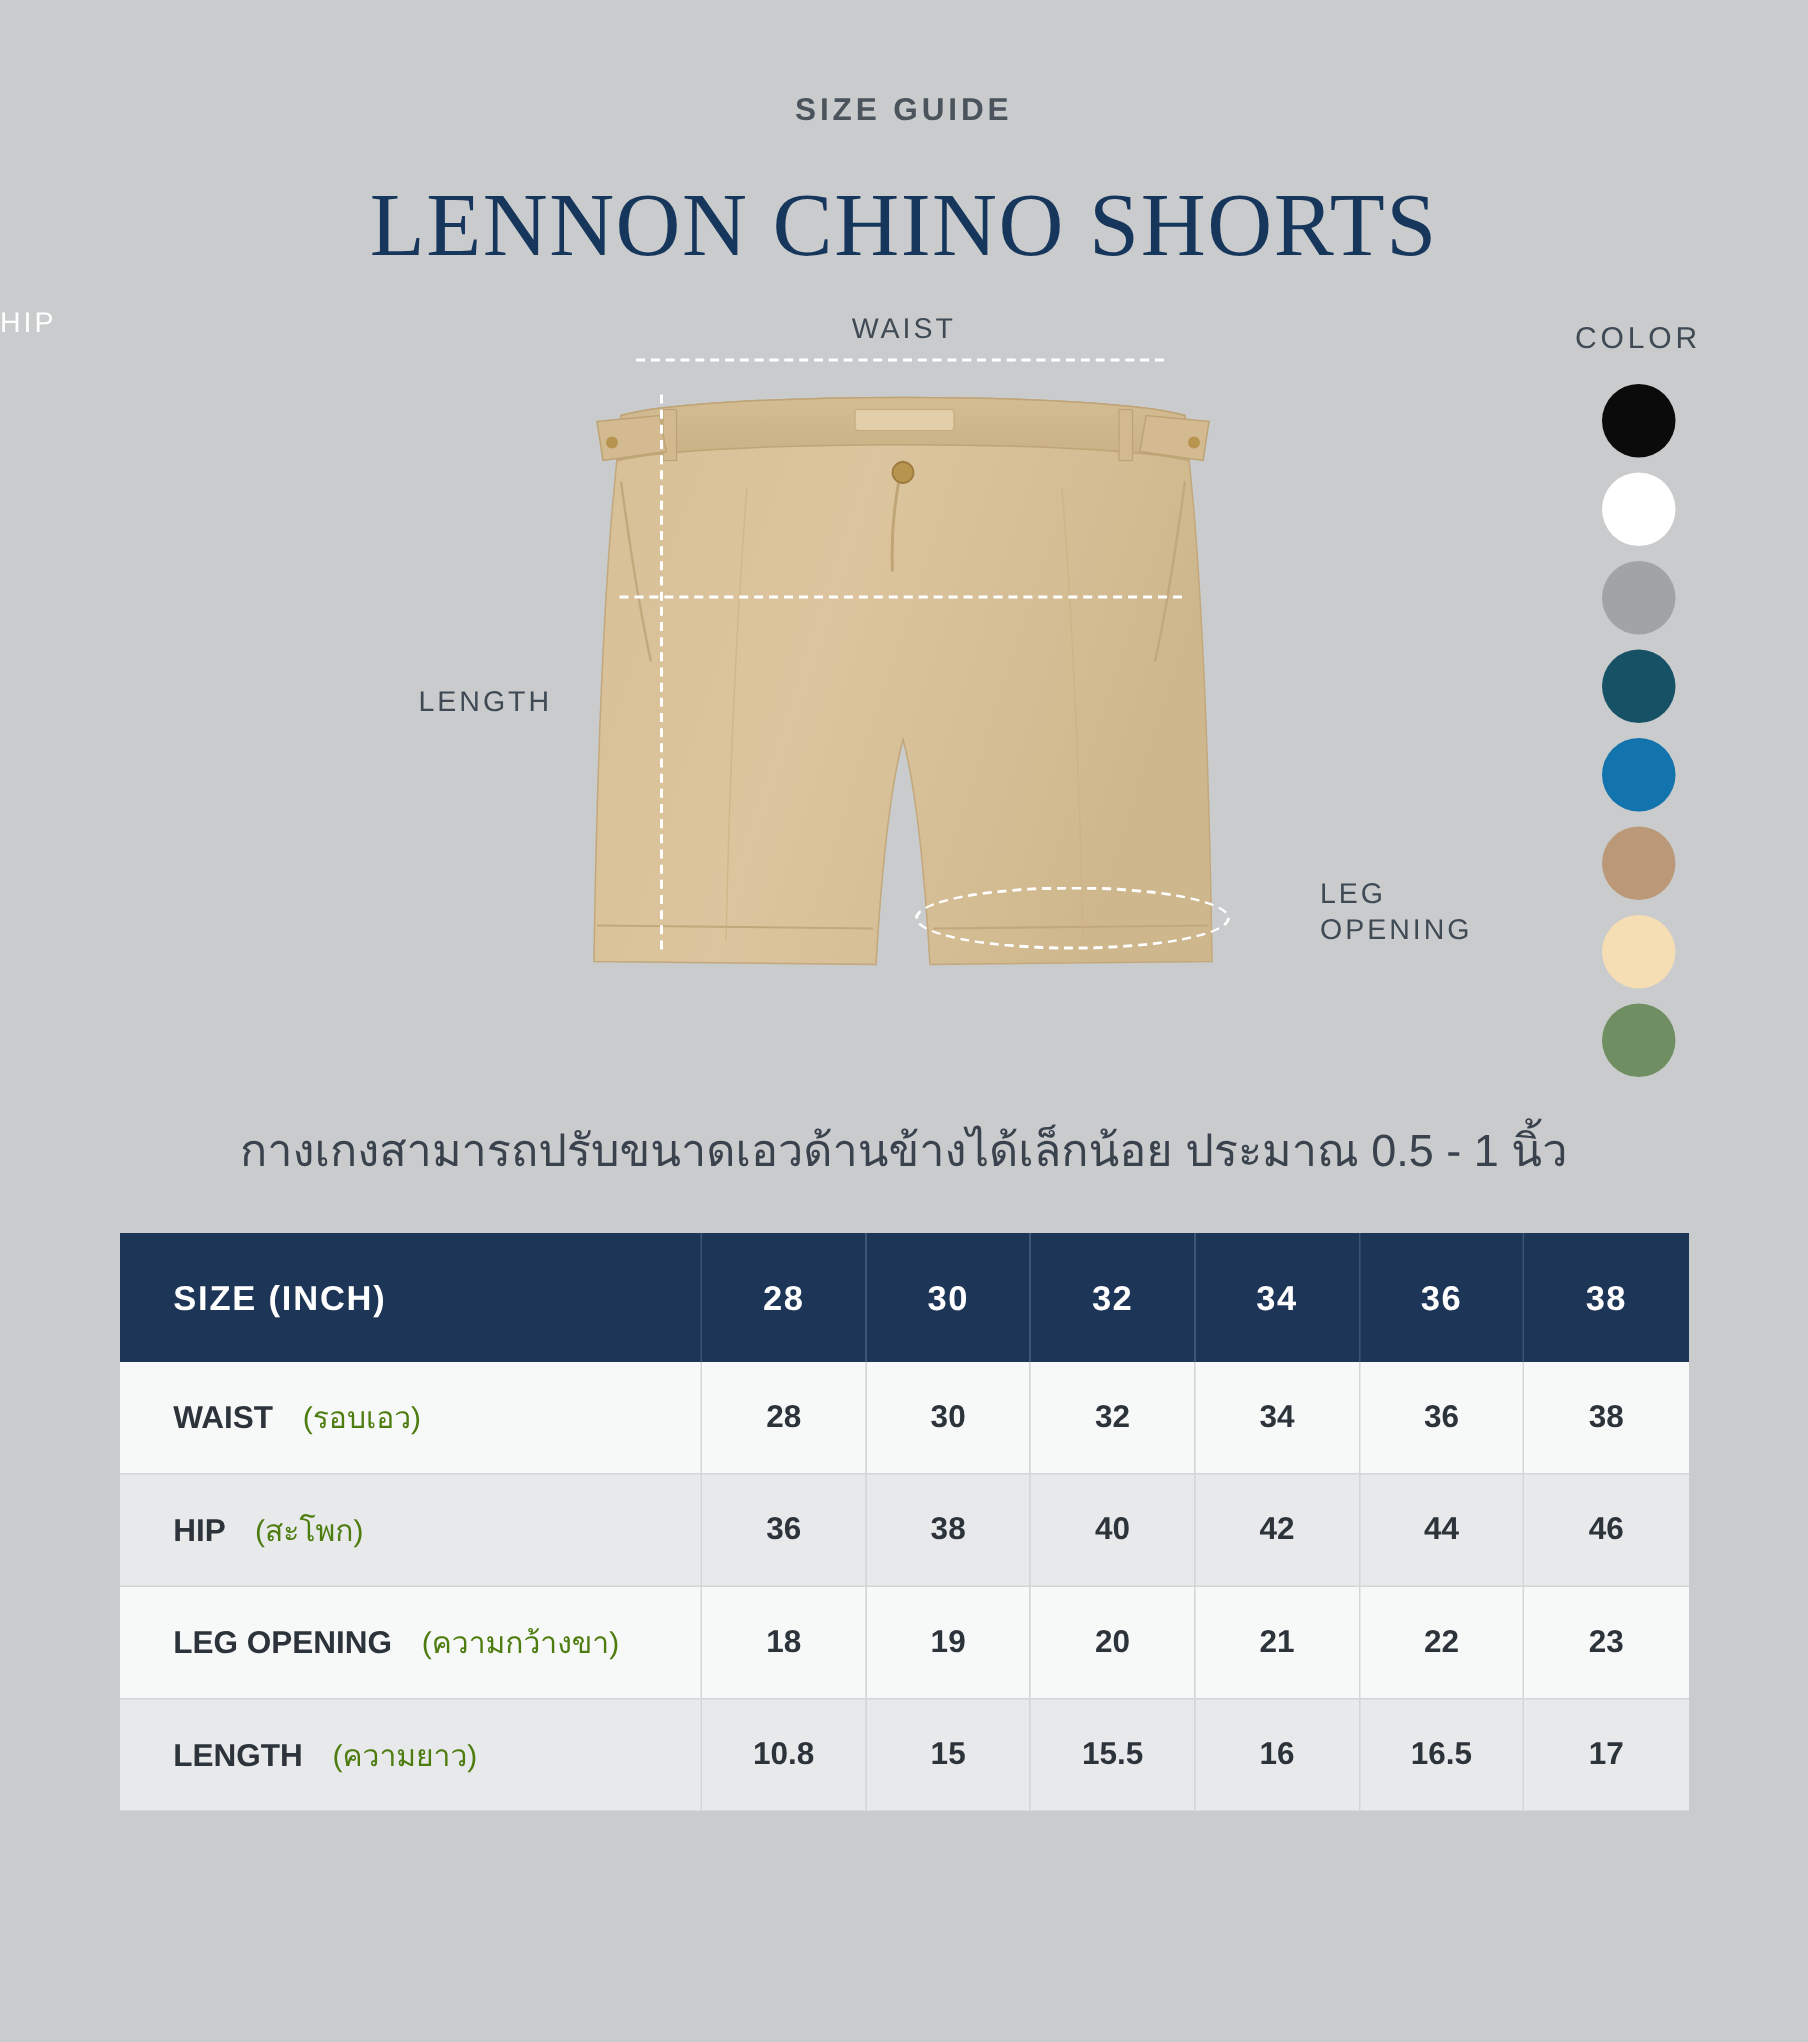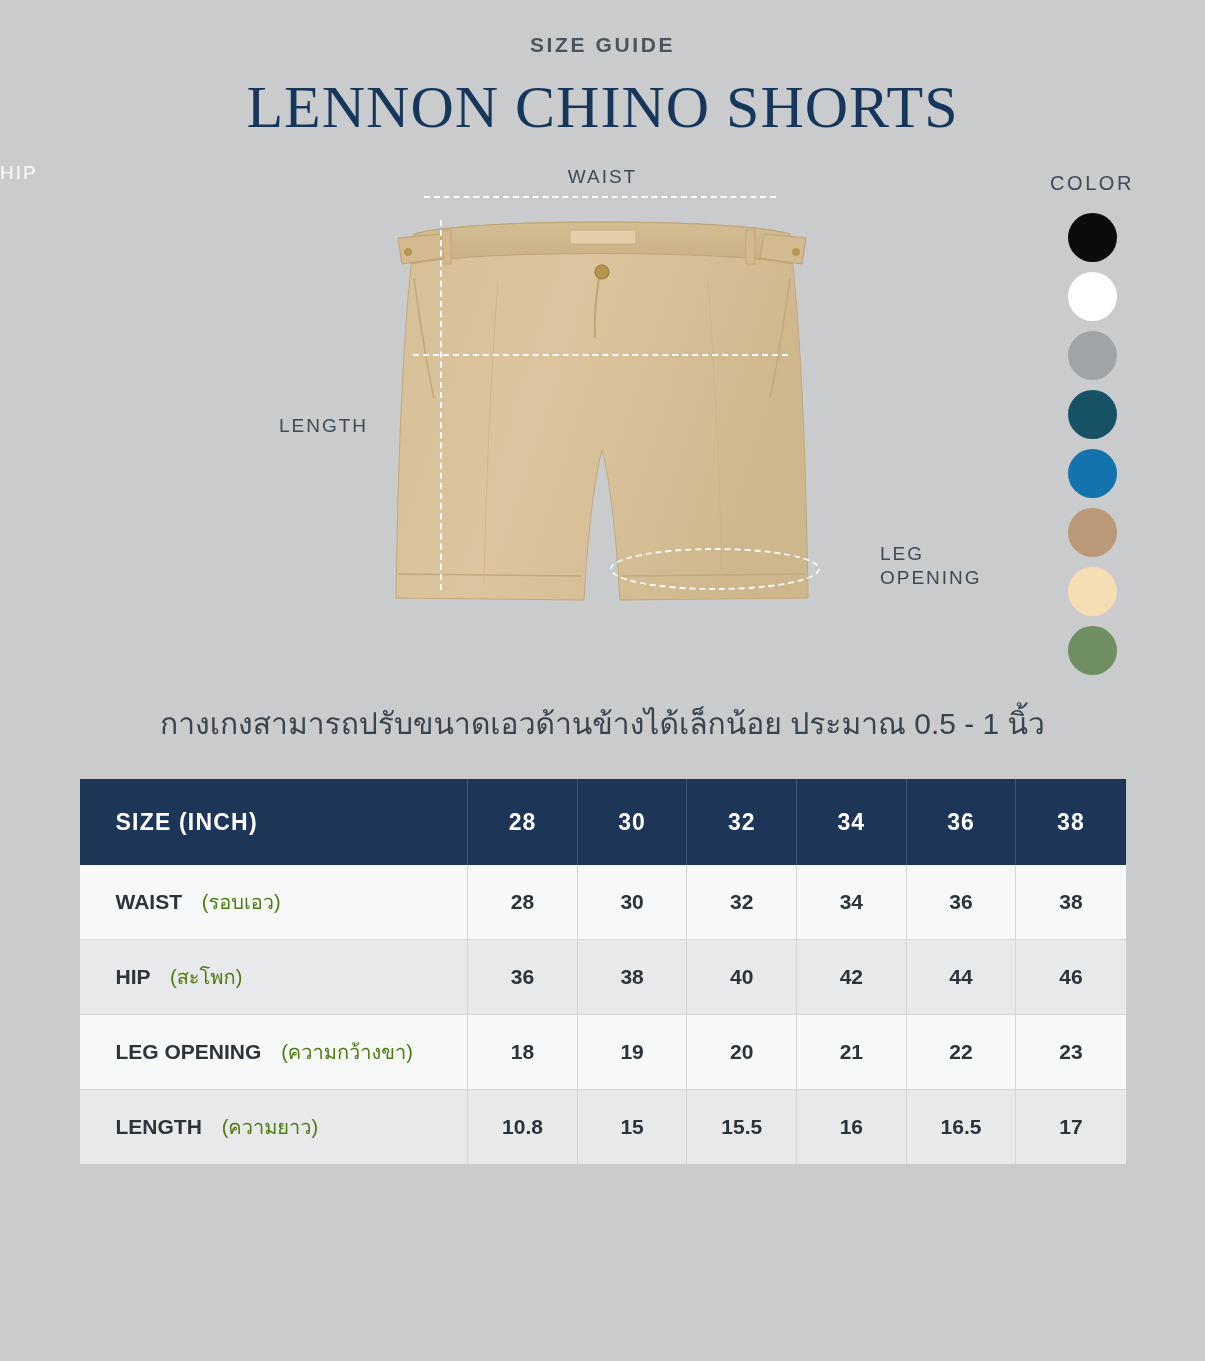--- a/index.html
+++ b/index.html
@@ -17,35 +17,35 @@
   }
   .page {
     position: relative;
     width: 1205px;
     height: 1361px;
   }
 
   
   .header {
     text-align: center;
-    padding-top: 33px;
+    padding-top: 62px;
   }
   .eyebrow {
     font-size: 21px;
     font-weight: bold;
     letter-spacing: 2.6px;
     color: #4b545c;
     text-transform: uppercase;
   }
   .main-title {
     font-family: "Liberation Serif", serif;
     font-size: 60px;
     letter-spacing: 1px;
     color: #16365c;
-    margin-top: 16px;
+    margin-top: 30px;
     font-weight: normal;
   }
 
   
   .diagram {
     position: relative;
     width: 1205px;
     height: 520px;
     margin-top: 20px;
   }

